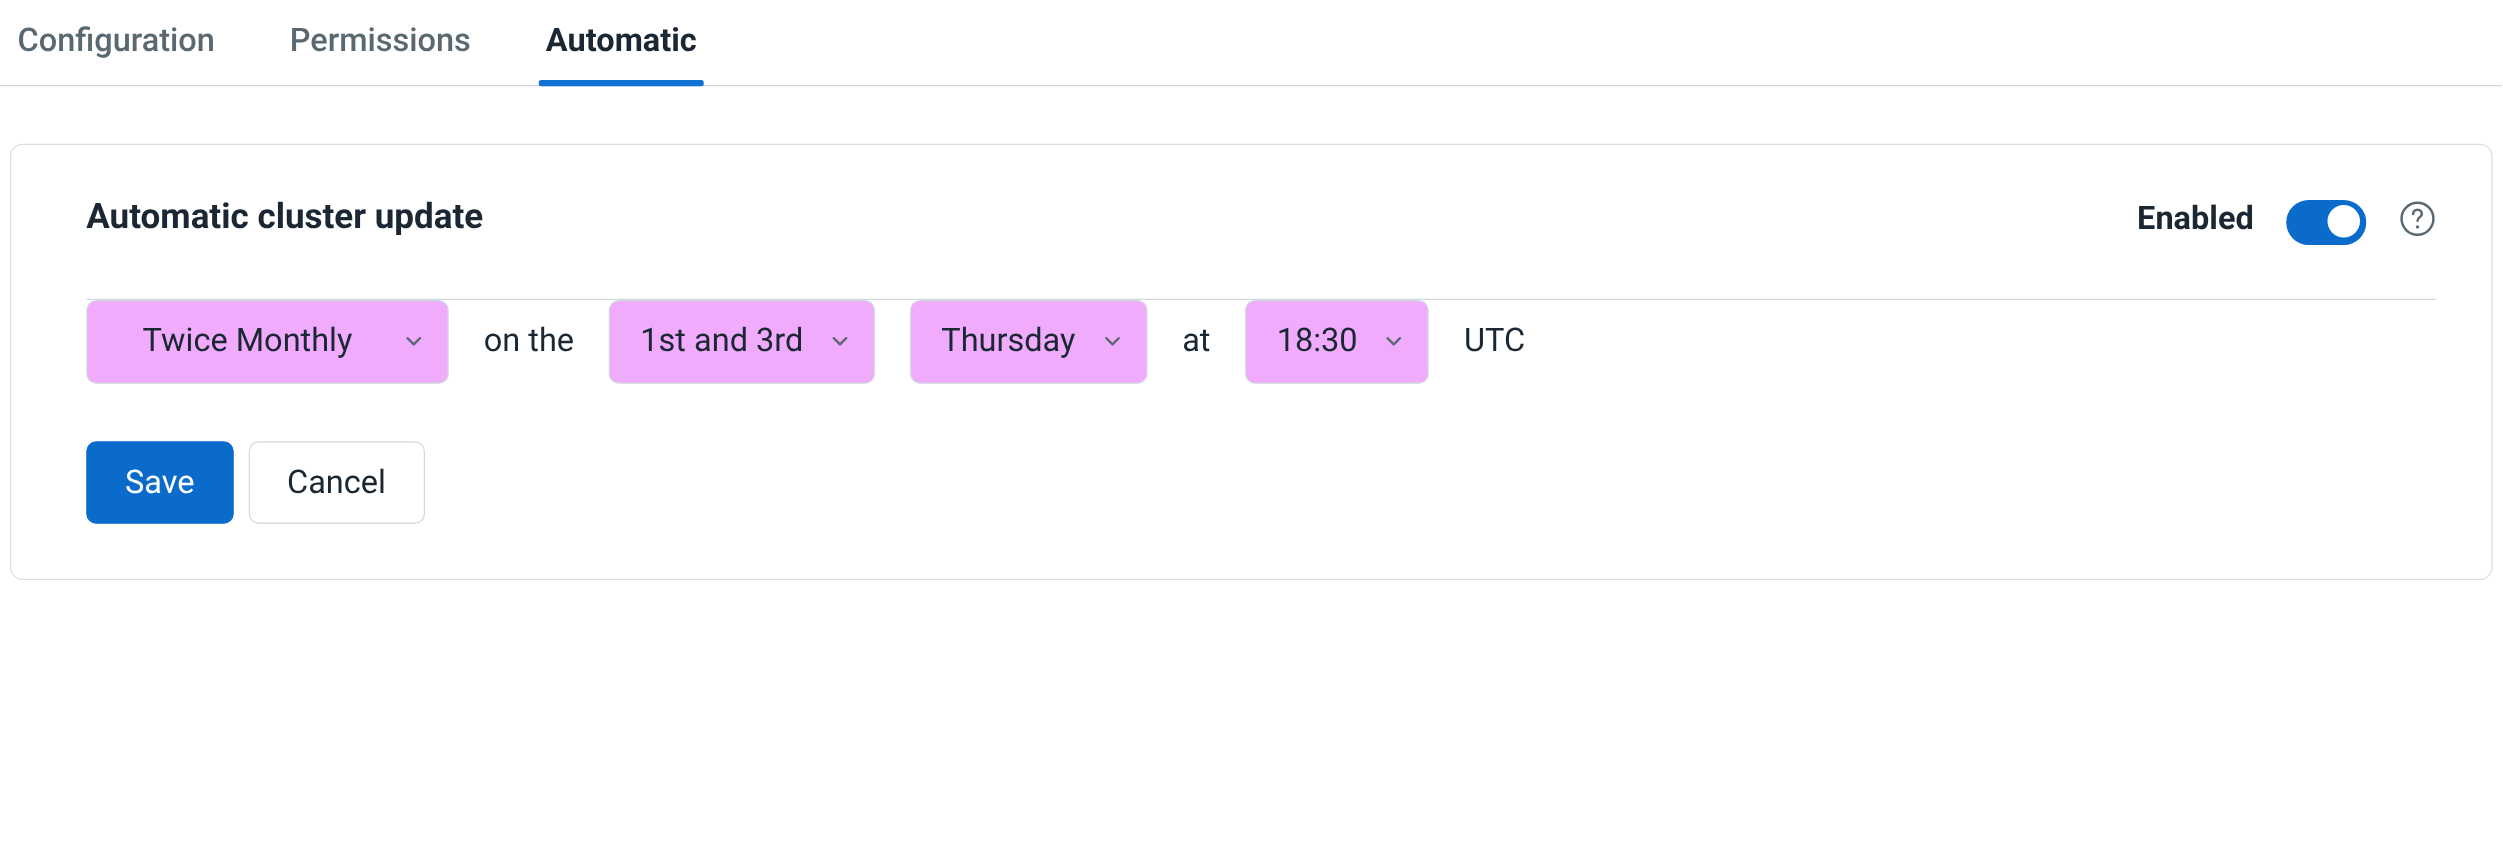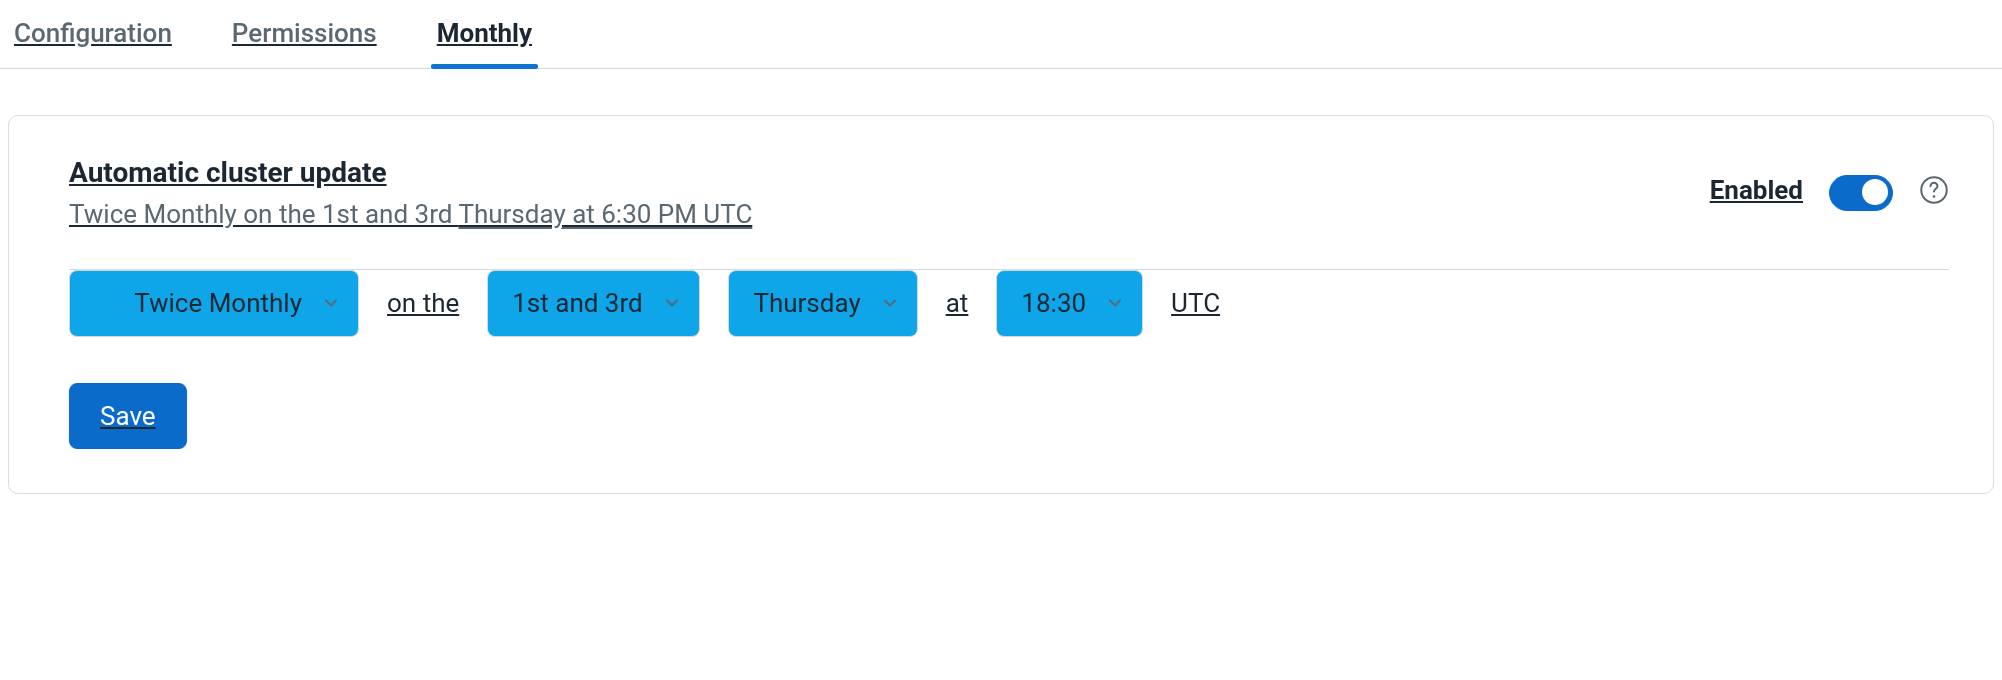--- a/index.html
+++ b/index.html
@@ -18,21 +18,20 @@
     margin: 0;
     padding: 0;
     background: var(--bg);
     font-family: var(--font);
     color: var(--text-primary);
     font-size: 22px;
     width: 2002px;
   }
   .wrap {
     box-sizing: border-box;
-    text-decoration: underline;
   }
 
   
   .tabs {
     display: flex;
     gap: 48px;
     padding: 0 8px;
     border-bottom: 1px solid var(--border);
     align-items: flex-end;
   }
@@ -148,26 +147,26 @@
 
   
   .select {
     position: relative;
     display: inline-block;
   }
   .select button {
     font-family: inherit;
     font-size: 26px;
     color: var(--text-primary);
-    background: #0ea5e9;
+    background: #f0abfc;
     border: 1px solid var(--border);
     border-radius: 8px;
     padding: 18px 56px 18px 24px;
     cursor: pointer;
-    text-align: right;
+    text-align: center;
     line-height: 1.1;
   }
   .select.w-lg button { min-width: 290px; }
   .select.w-md button { min-width: 210px; }
   .select.w-day button { min-width: 190px; }
   .select.w-sm button { min-width: 140px; }
   .select .chevron {
     position: absolute;
     right: 18px;
     top: 50%;
@@ -202,31 +201,28 @@
   }
 </style>
 </head>
 <body>
 
 <div class="wrap">
 
   <div class="tabs">
     <div class="tab">Configuration</div>
     <div class="tab">Permissions</div>
-    <div class="tab active">Monthly</div>
+    <div class="tab active">Automatic</div>
   </div>
 
   <div class="panel">
 
     <div class="header-row">
       <div class="header-left">
         <div class="title">Automatic cluster update</div>
-        <div class="subtitle">
-          <span>Twice Monthly on the 1st and 3rd </span><span class="underline">Thursday at 6:30 PM UTC</span>
-        </div>
       </div>
       <div class="header-right">
         <div class="enabled-label">Enabled</div>
         <div class="toggle">
           <div class="knob"></div>
         </div>
         <div class="help-icon">
           <svg width="30" height="30" viewBox="0 0 24 24" fill="none" stroke="#5a6872" stroke-width="1.6">
             <circle cx="12" cy="12" r="10.2"></circle>
             <path d="M9.2 9.0a2.8 2.8 0 0 1 5.6 0c0 1.8-2.8 2.2-2.8 4.2" stroke-linecap="round"></path>
@@ -277,16 +273,17 @@
               <polyline points="6 9 12 15 18 9"></polyline>
             </svg>
         </span>
       </div>
 
       <span class="static">UTC</span>
     </div>
 
     <div class="actions">
       <button class="btn primary">Save</button>
+      <button class="btn secondary">Cancel</button>
     </div>
 
   </div>
 </div>
 
 </body></html>

